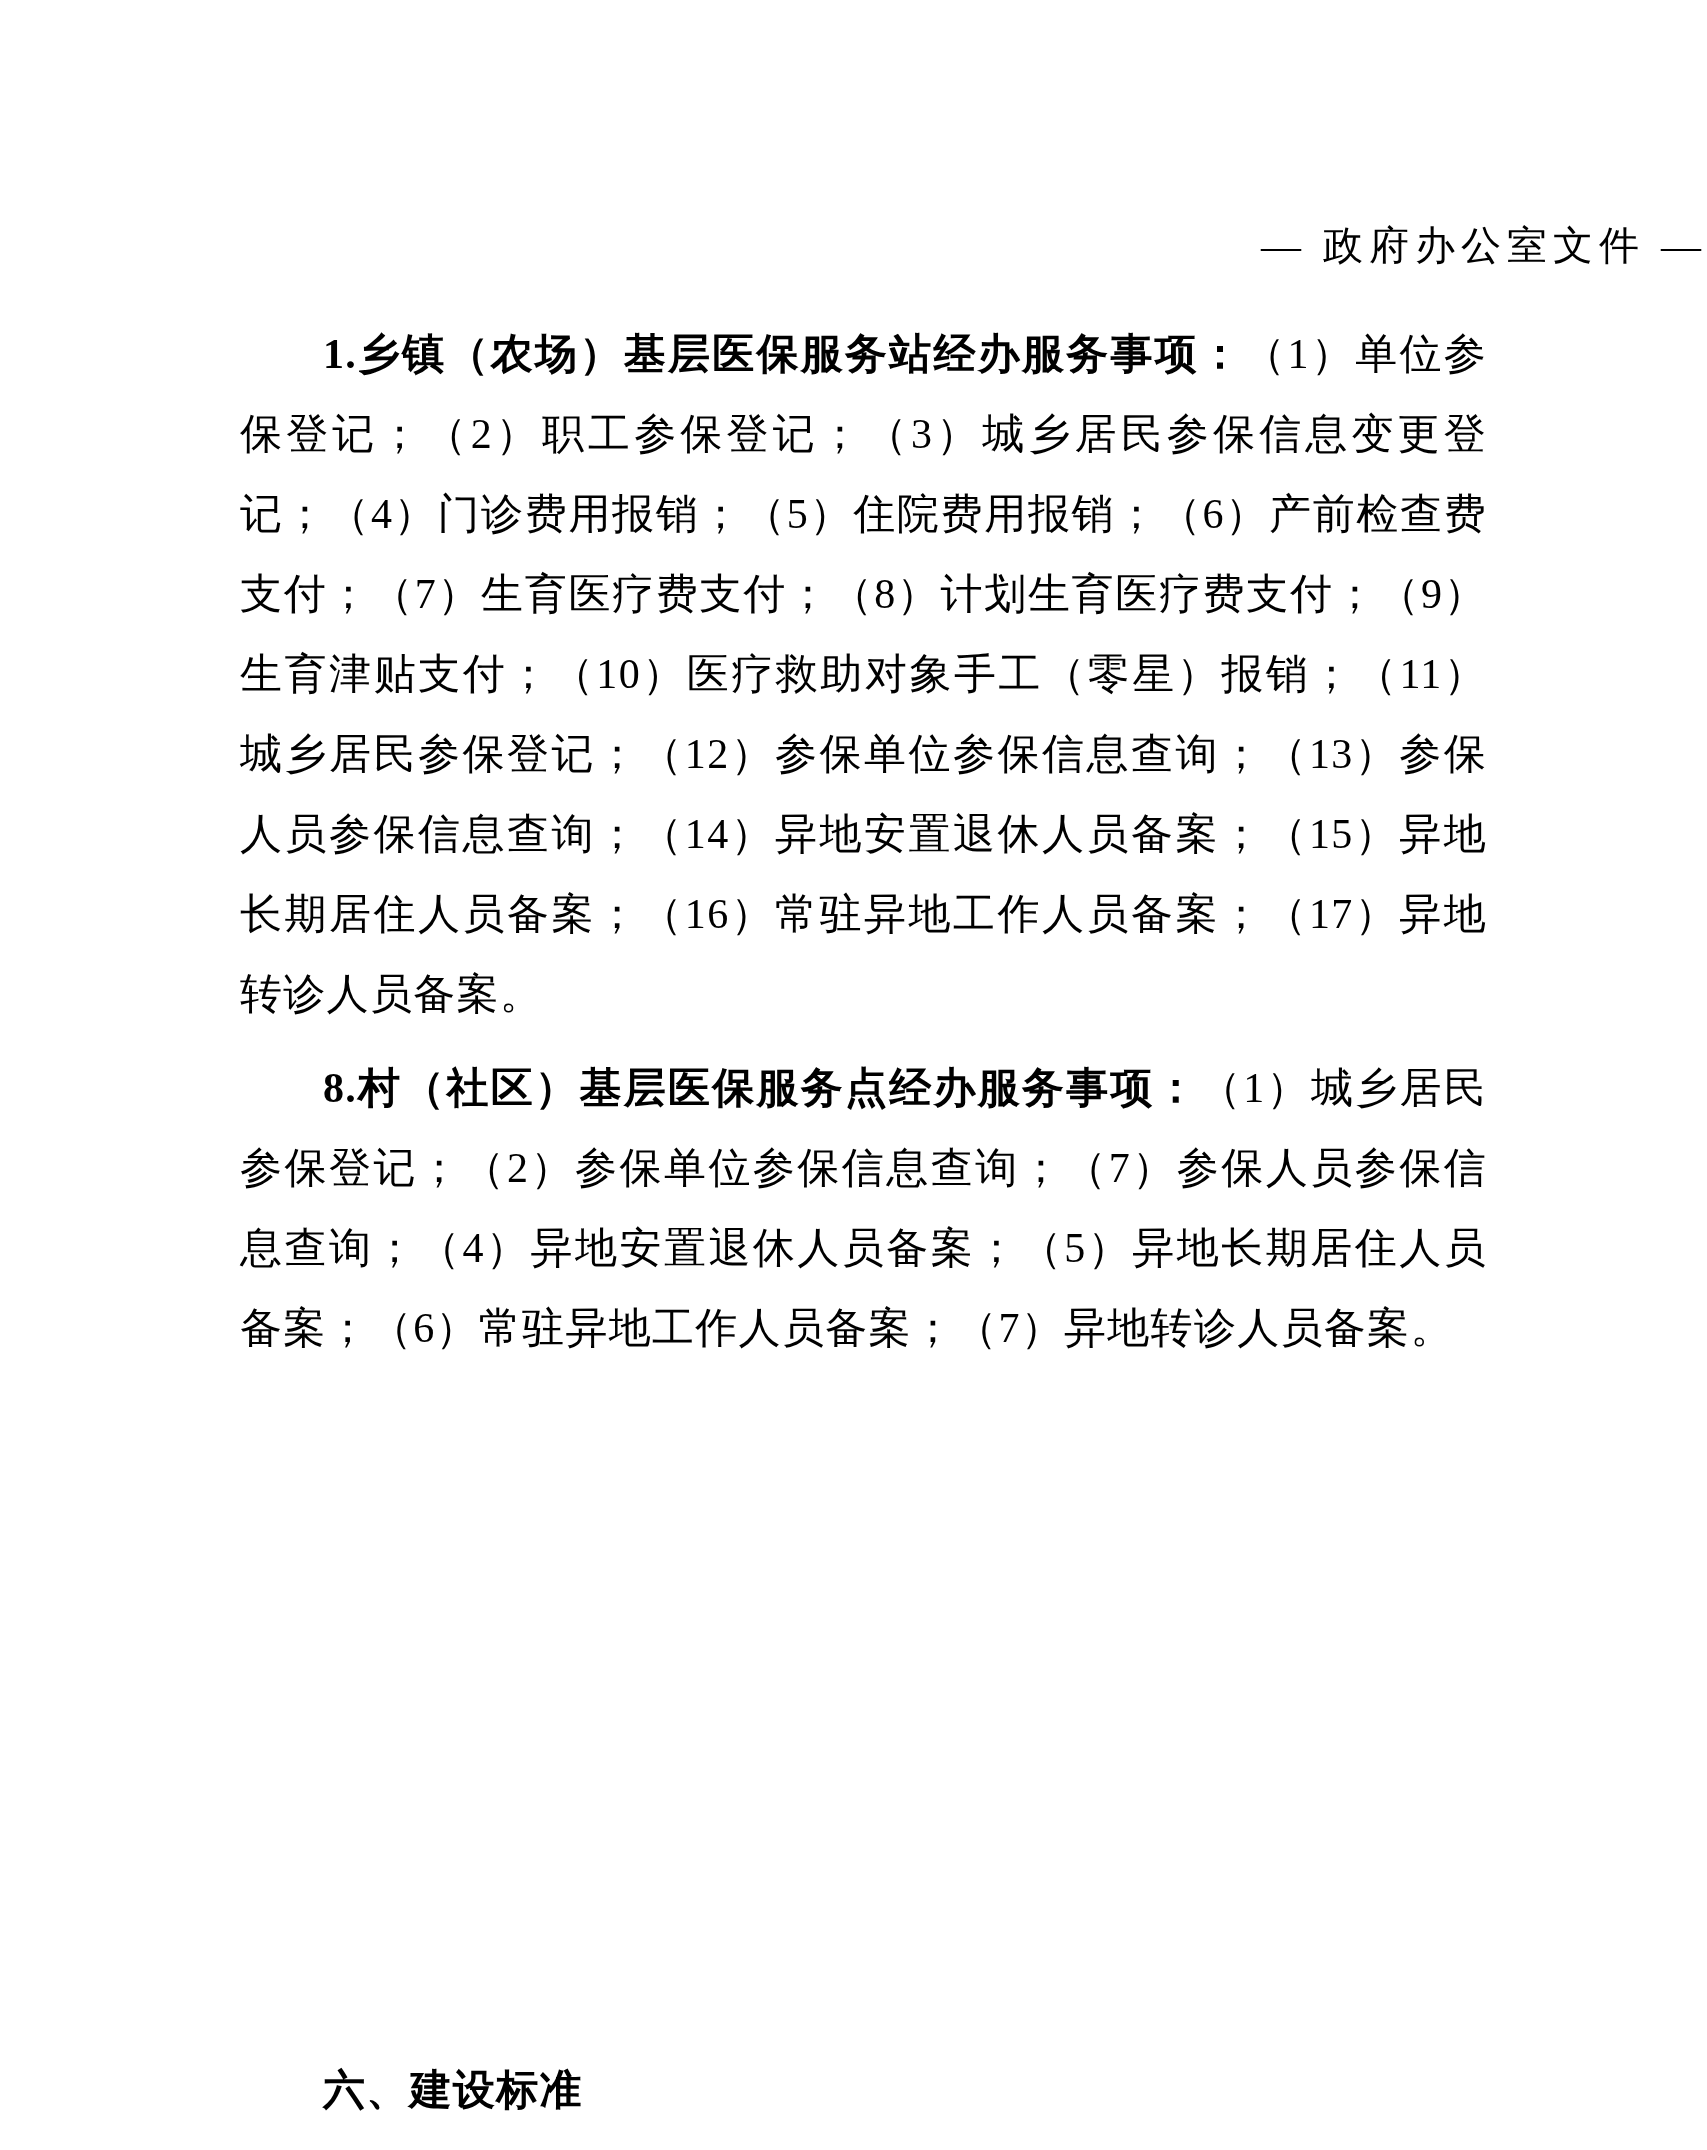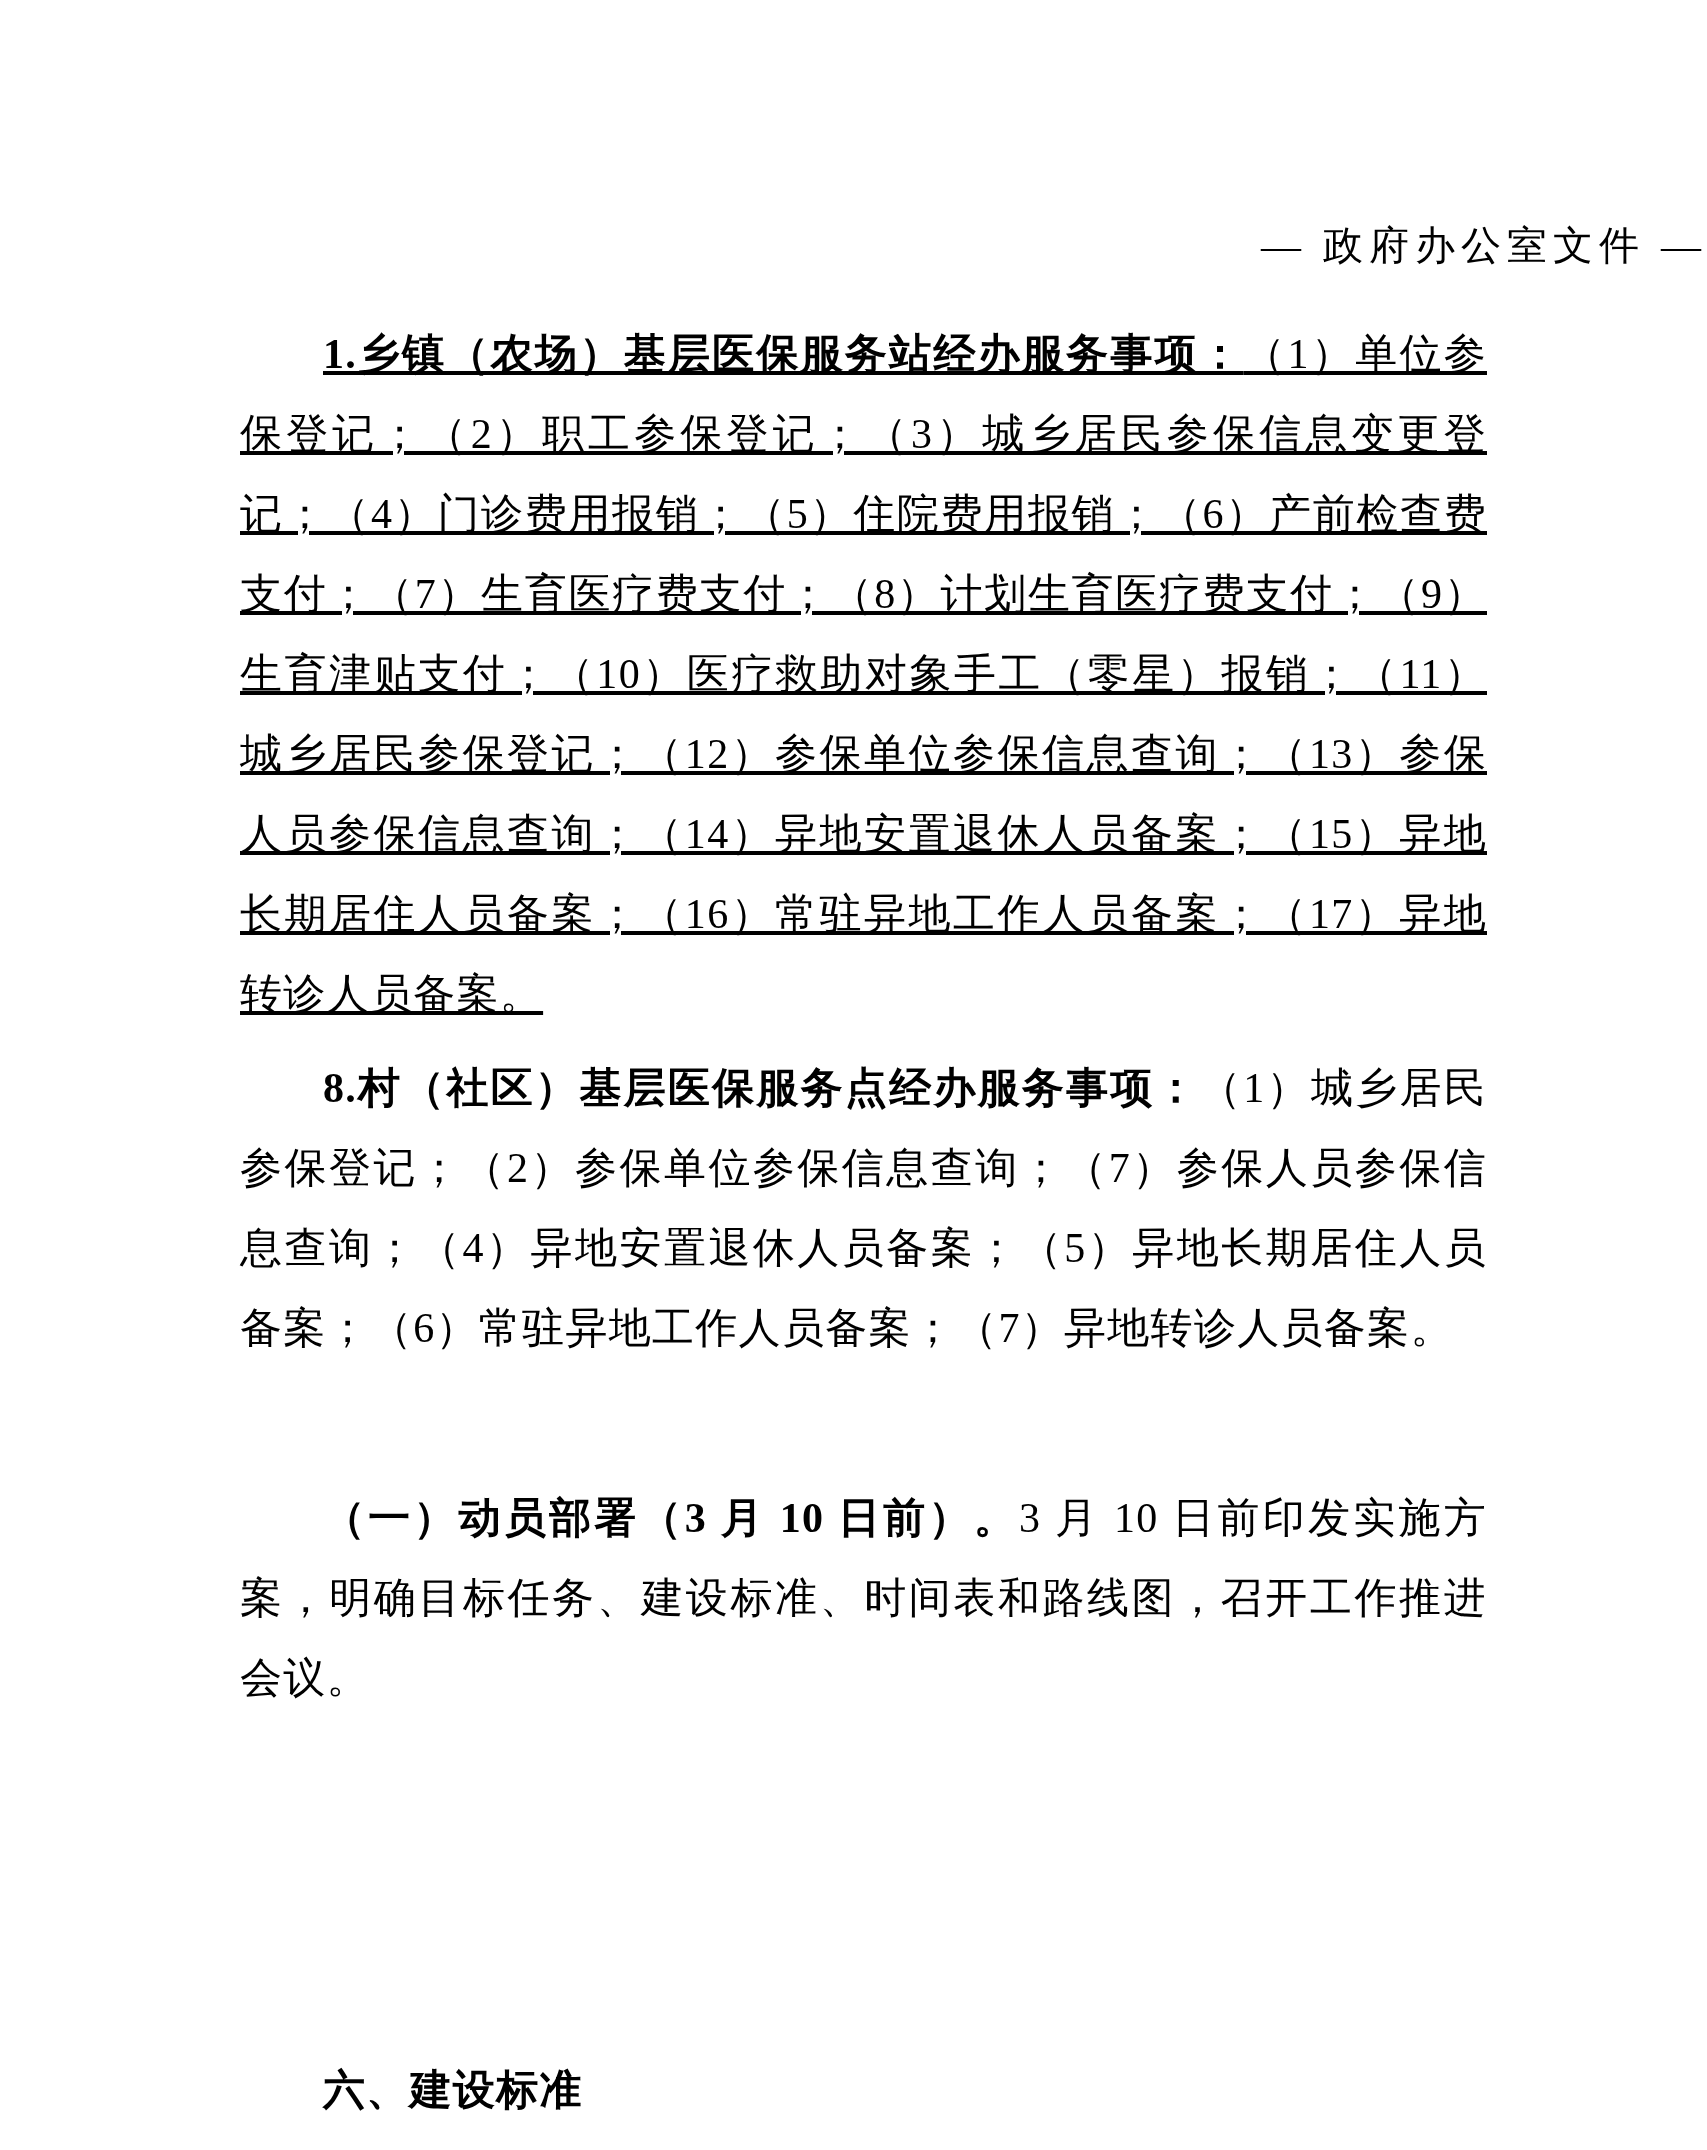--- a/index.html
+++ b/index.html
@@ -53,25 +53,24 @@
     text-indent: 83px;
   }
 </style>
 </head>
 <body>
 
 <div class="page">
 
   <div class="doc-header">— 政府办公室文件 —</div>
 
-  <p class="para indent" style="top: 314px; text-decoration: underline;"><b>1.乡镇（农场）基层医保服务站经办服务事项：</b><span>（1）单位参保登记；（2）职工参保登记；（3）城乡居民参保信息变更登记；（4）门诊费用报销；（5）住院费用报销；（6）产前检查费支付；（7）生育医疗费支付；（8）计划生育医疗费支付；（9）生育津贴支付；（10）医疗救助对象手工（零星）报销；（11）城乡居民参保登记；（12）参保单位参保信息查询；（13）参保人员参保信息查询；（14）异地安置退休人员备案；（15）异地长期居住人员备案；（16）常驻异地工作人员备案；（17）异地转诊人员备案。</span></p>
+  <p class="para indent" style="top: 314px;"><b>1.乡镇（农场）基层医保服务站经办服务事项：</b><span>（1）单位参保登记；（2）职工参保登记；（3）城乡居民参保信息变更登记；（4）门诊费用报销；（5）住院费用报销；（6）产前检查费支付；（7）生育医疗费支付；（8）计划生育医疗费支付；（9）生育津贴支付；（10）医疗救助对象手工（零星）报销；（11）城乡居民参保登记；（12）参保单位参保信息查询；（13）参保人员参保信息查询；（14）异地安置退休人员备案；（15）异地长期居住人员备案；（16）常驻异地工作人员备案；（17）异地转诊人员备案。</span></p>
 
   <p class="para indent" style="top: 1048px;"><b>8.村（社区）基层医保服务点经办服务事项：</b><span>（1）城乡居民参保登记；（2）参保单位参保信息查询；（7）参保人员参保信息查询；（4）异地安置退休人员备案；（5）异地长期居住人员备案；（6）常驻异地工作人员备案；（7）异地转诊人员备案。</span></p>
 
 
-  <p class="para indent" style="top: 1478px;"><b>（一）动员部署（3 月 10 日前）。</b><span>3 月 10 日前印发实施方案，明确目标任务、建设标准、时间表和路线图，召开工作推进会议。</span></p>
 
 
 
   <h2 class="heading" style="top: 2050px;">六、建设标准</h2>
 
 </div>
 
 
 </body></html>

